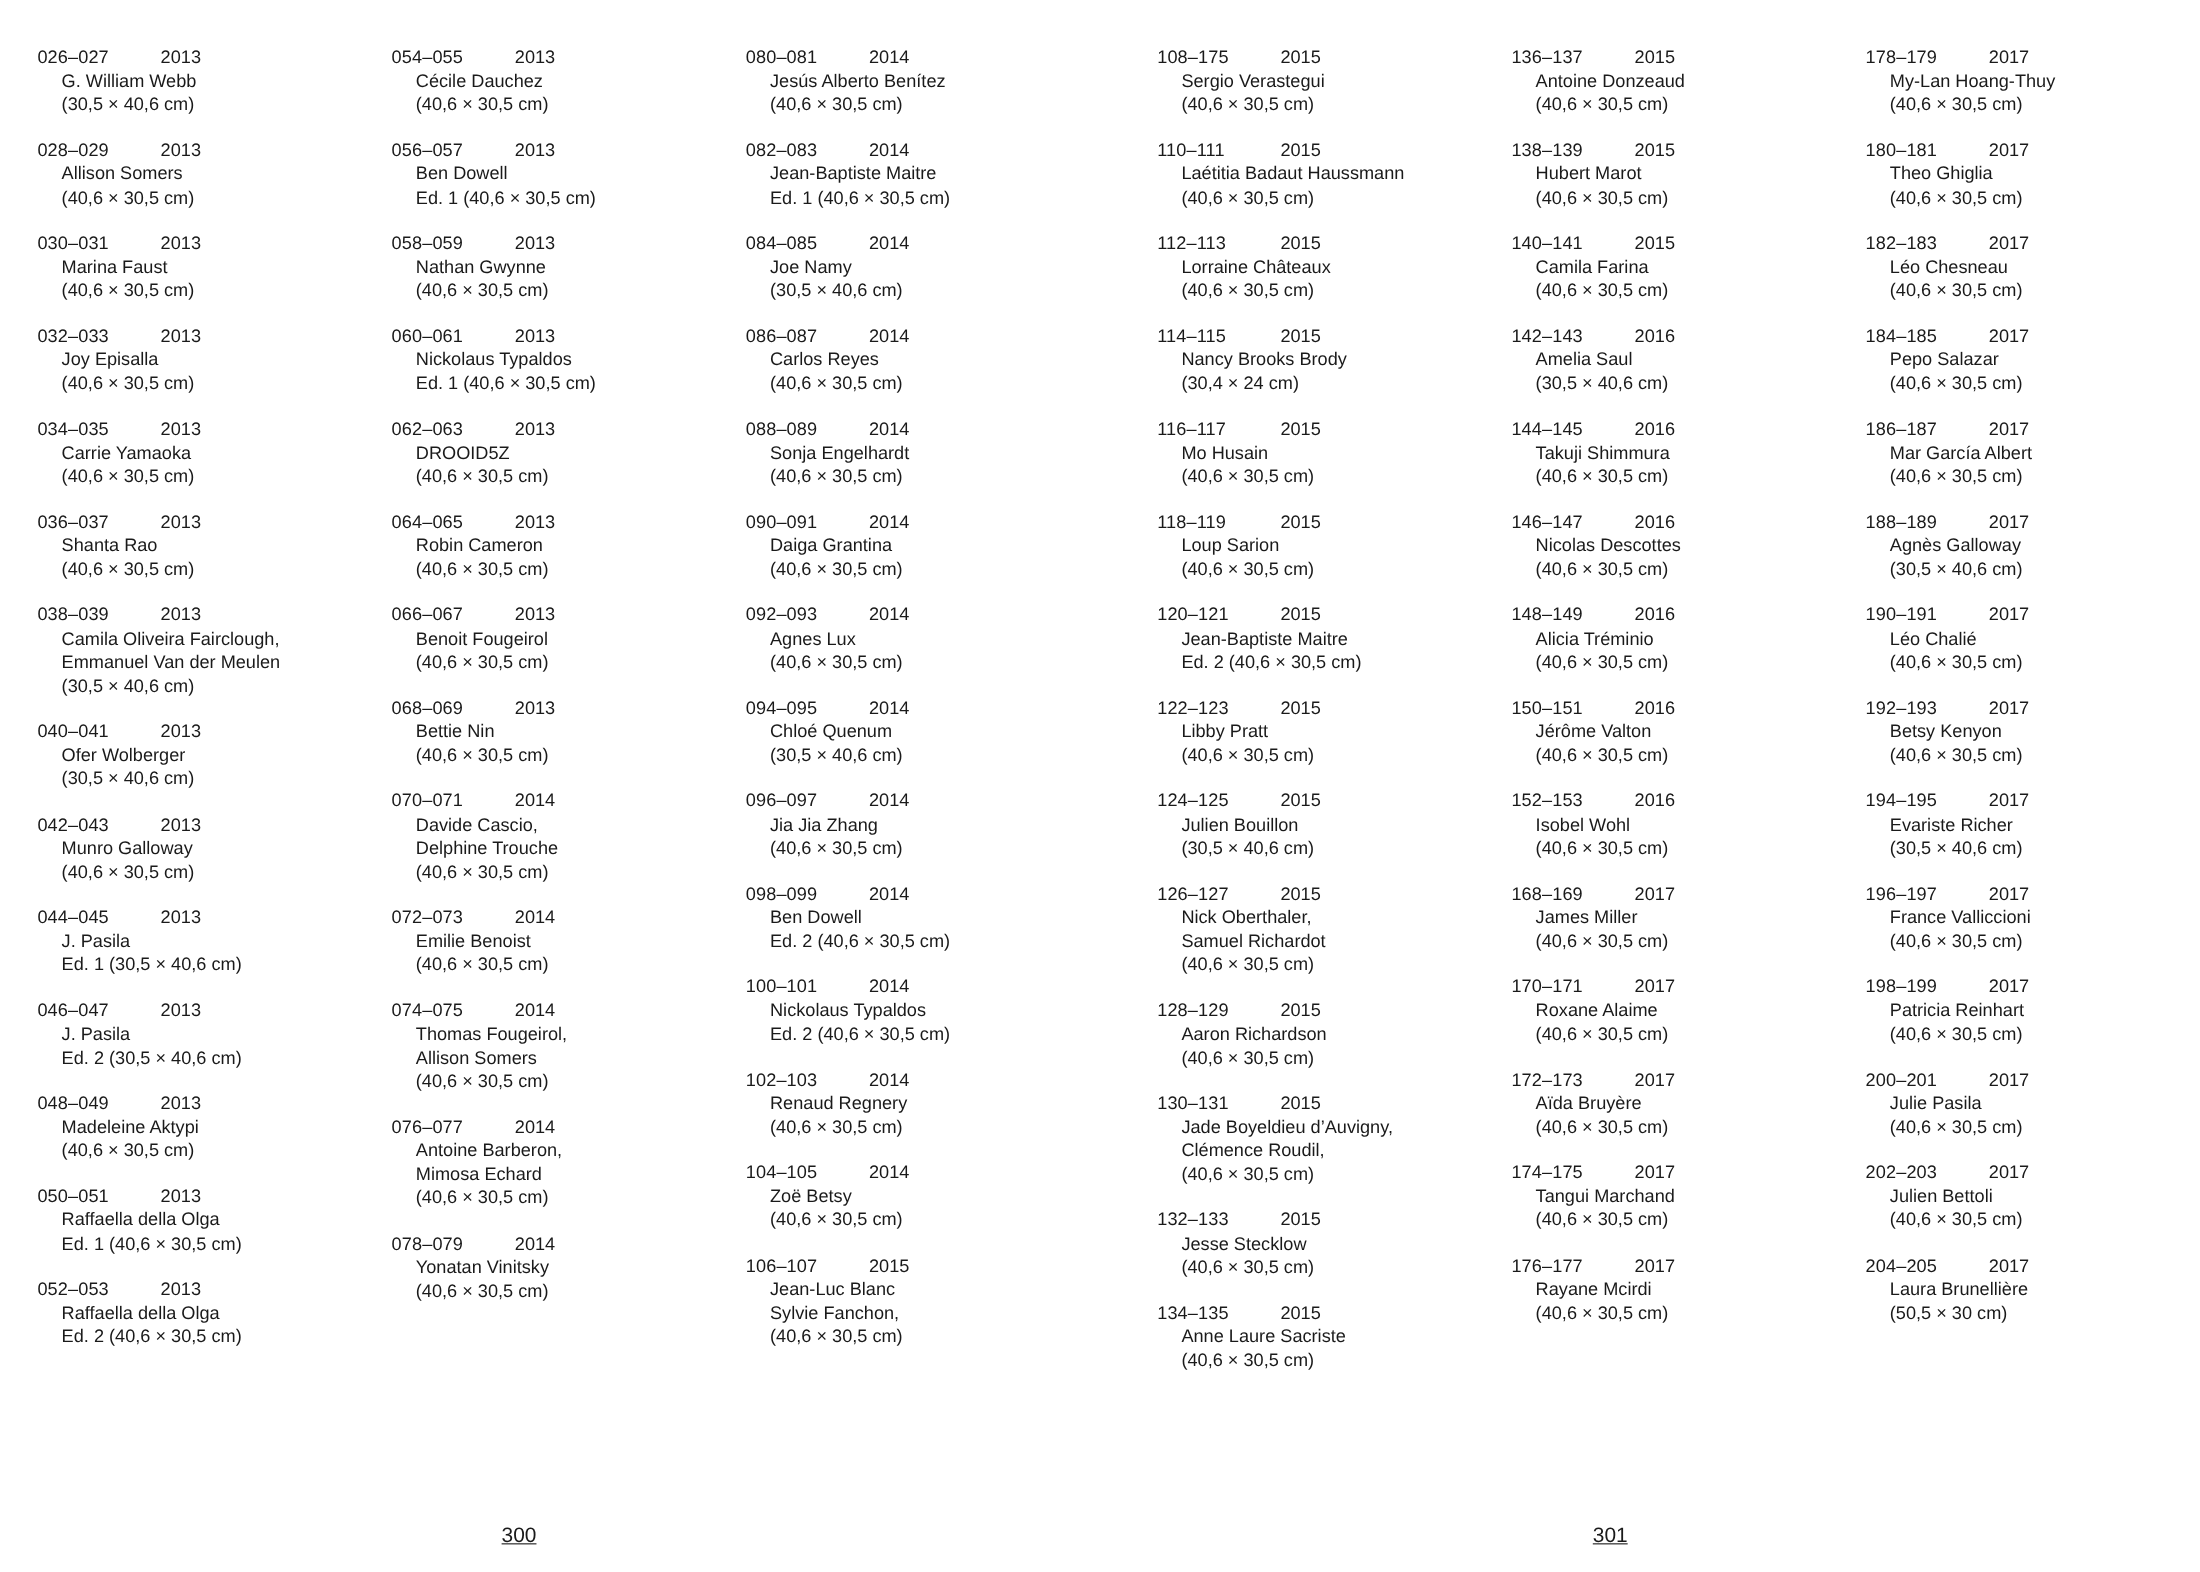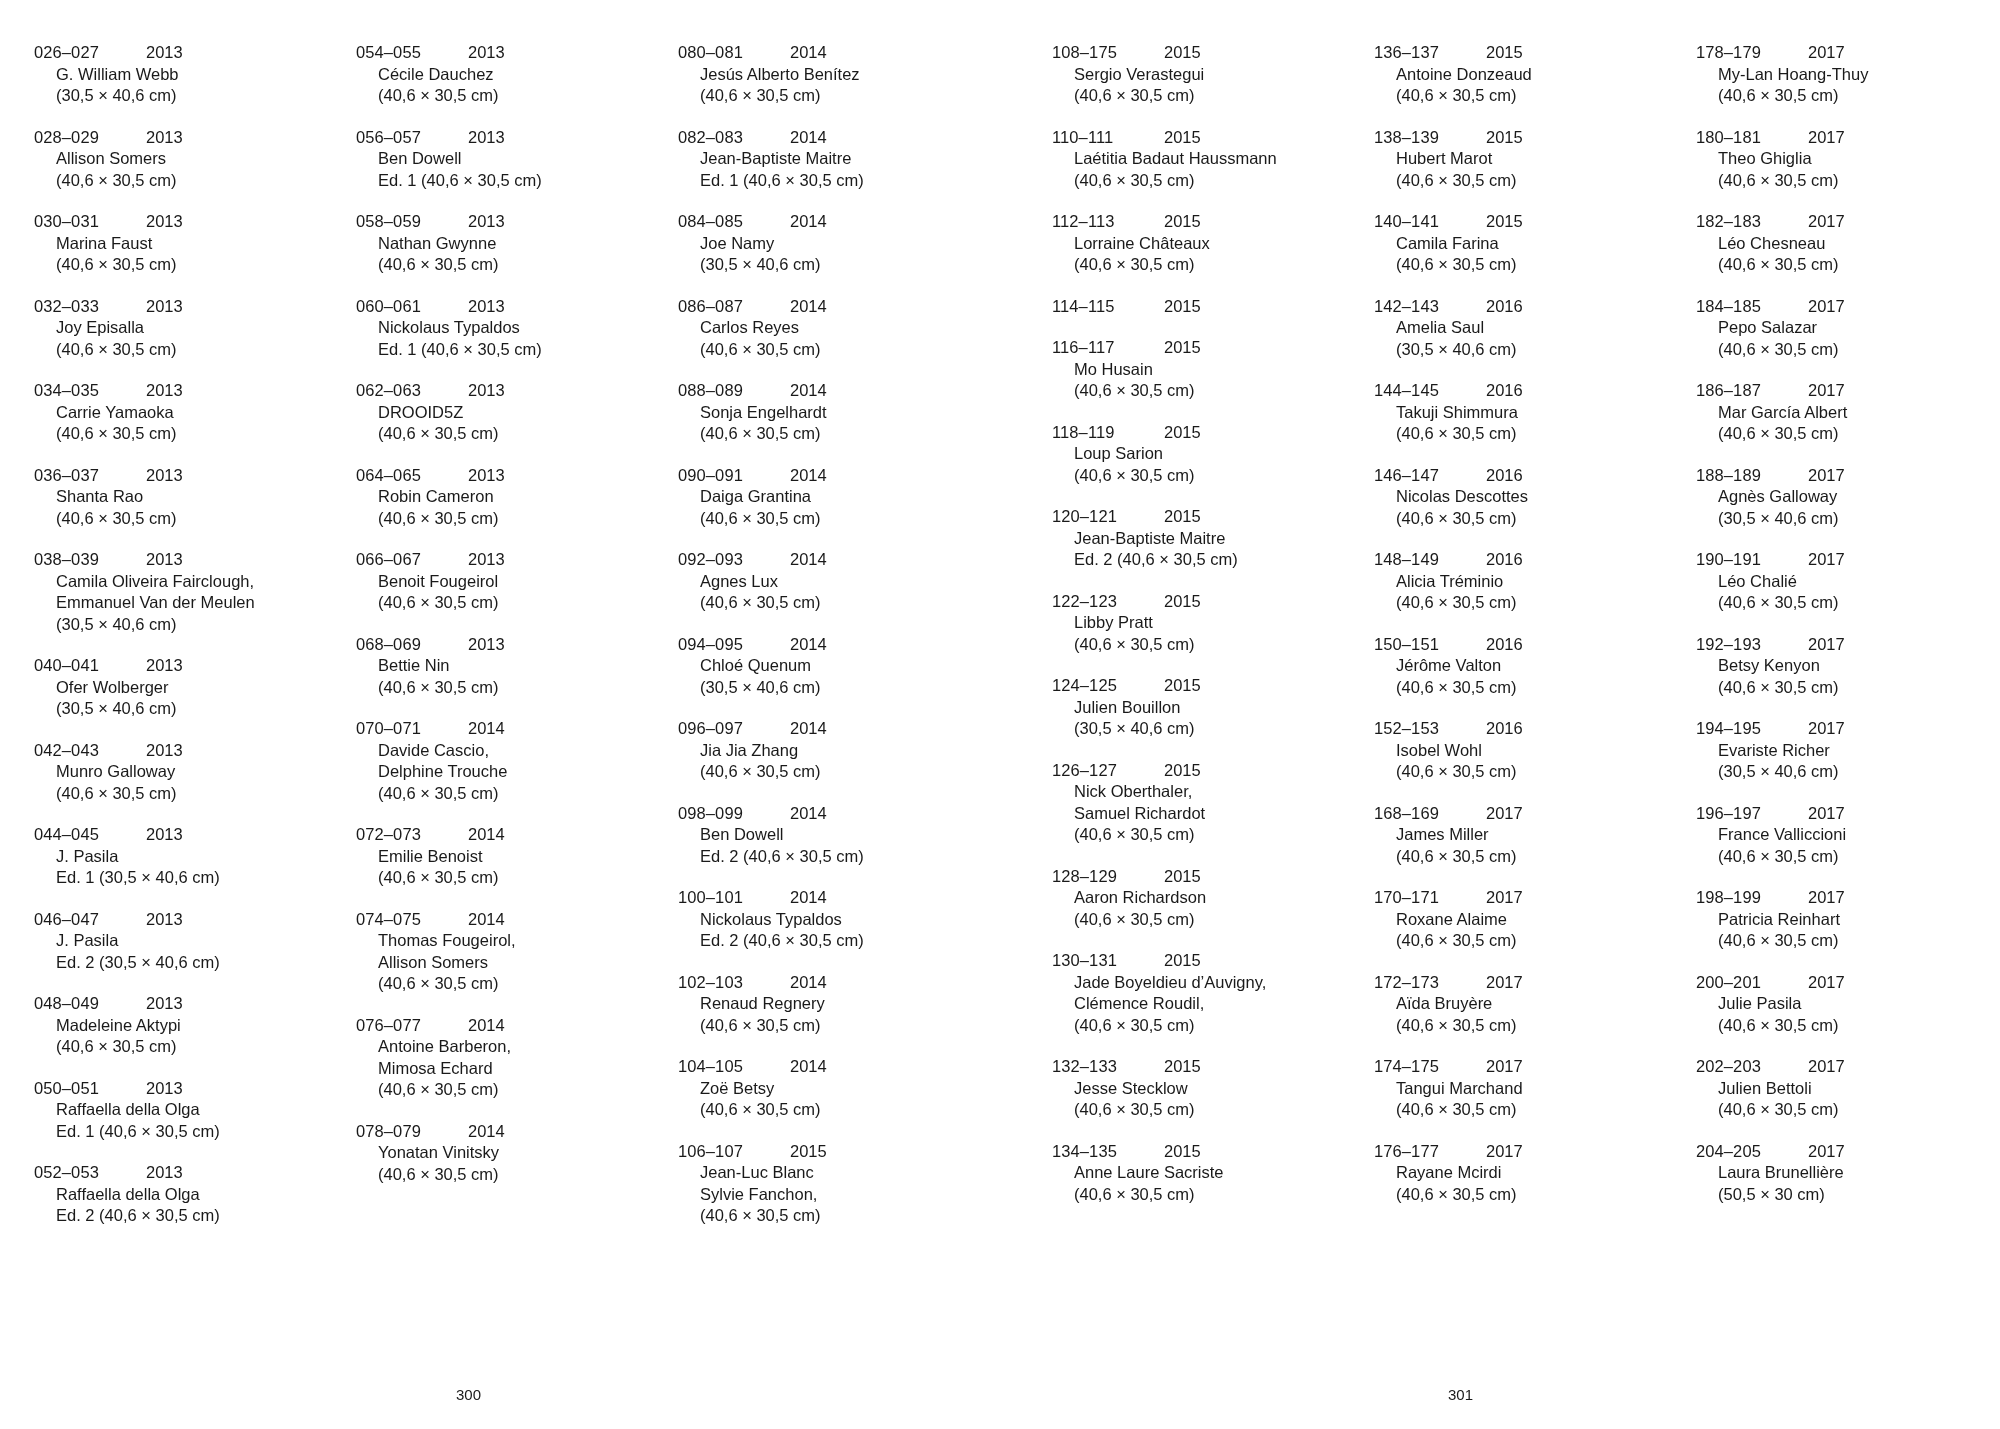--- a/index.html
+++ b/index.html
@@ -58,22 +58,23 @@
   }
   .entry-body {
     padding-left: 22px;
   }
   .entry-line {
     white-space: nowrap;
   }
   .folio {
     position: absolute;
     top: 1370px;
-    font-size: 15px;
+    font-size: 19px;
     color: #1a1a1a;
+    text-decoration: underline;
   }
   .folio-left {
     left: 456px;
   }
   .folio-right {
     left: 1448px;
     text-align: right;
   }
 </style>
 </head>
@@ -531,20 +532,24 @@
           <div class="entry-body">
             <div class="entry-line">Lorraine Châteaux</div>
             <div class="entry-line">(40,6 × 30,5 cm)</div>
           </div>
         </div>
         <div class="entry">
           <div class="entry-head">
             <span class="entry-pages">114–115</span>
             <span class="entry-year">2015</span>
           </div>
+          <div class="entry-body">
+            <div class="entry-line">Nancy Brooks Brody</div>
+            <div class="entry-line">(30,4 × 24 cm)</div>
+          </div>
         </div>
         <div class="entry">
           <div class="entry-head">
             <span class="entry-pages">116–117</span>
             <span class="entry-year">2015</span>
           </div>
           <div class="entry-body">
             <div class="entry-line">Mo Husain</div>
             <div class="entry-line">(40,6 × 30,5 cm)</div>
           </div>

